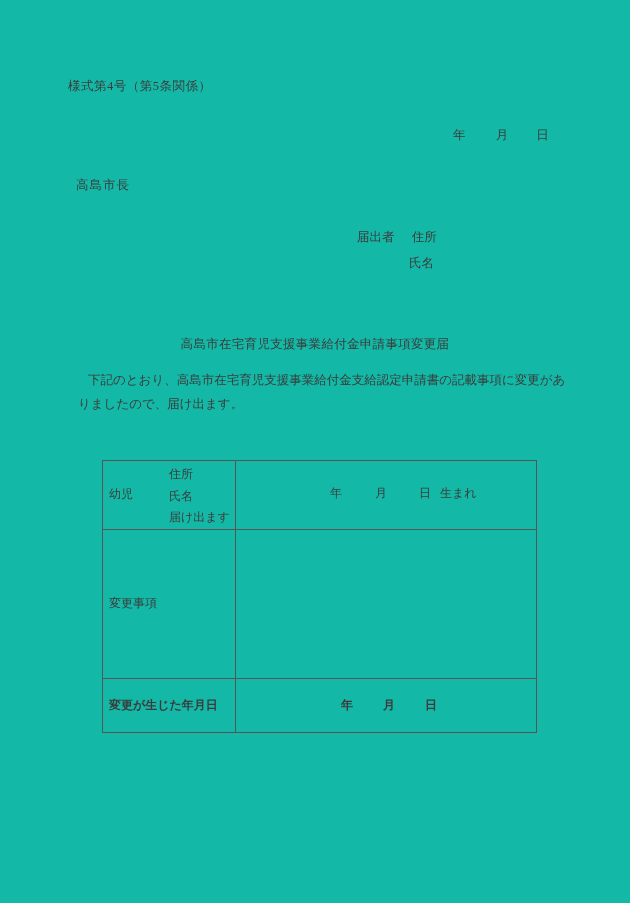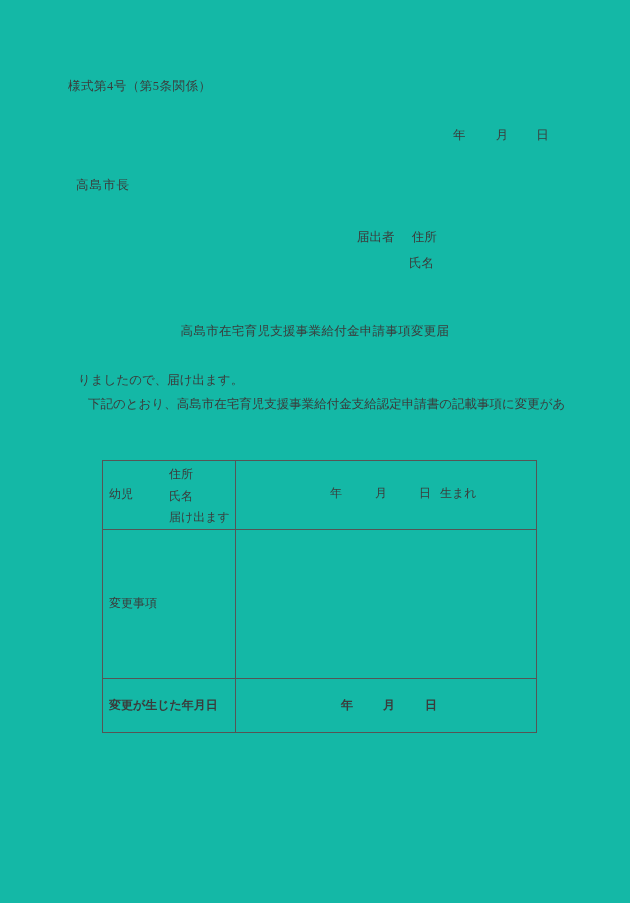--- a/index.html
+++ b/index.html
@@ -43,21 +43,21 @@
     left: 325px;
     top: 224px;
     line-height: 26px;
     margin-left: 32px;
   }
   .decl-field { margin-left: 14px; }
   .decl-name { margin-left: 52px; }
   .doc-title {
     position: absolute;
     left: 0;
-    top: 323px;
+    top: 336px;
     width: 630px;
     text-align: center;
     letter-spacing: 0.3px;
   }
   .body-par {
     position: absolute;
     left: 78px;
     top: 368px;
     width: 492px;
     line-height: 24px;
@@ -137,22 +137,22 @@
       <span class="decl-field">住所</span>
     </div>
     <div>
       <span class="decl-name">氏名</span>
     </div>
   </div>
 
   <div class="doc-title">高島市在宅育児支援事業給付金申請事項変更届</div>
 
   <div class="body-par">
+    <div class="body-line indent">下記のとおり、高島市在宅育児支援事業給付金支給認定申請書の記載事項に変更があ</div>
     <div class="body-line">りましたので、届け出ます。</div>
-    <div class="body-line indent">下記のとおり、高島市在宅育児支援事業給付金支給認定申請書の記載事項に変更があ</div>
   </div>
 
   <table class="form-table">
     <tbody>
         <tr class="row-child">
       <td class="col-label">
         <div class="child-cell">
           <span class="child-label">幼児</span>
           <span class="child-fields">
             <div>住所</div>

